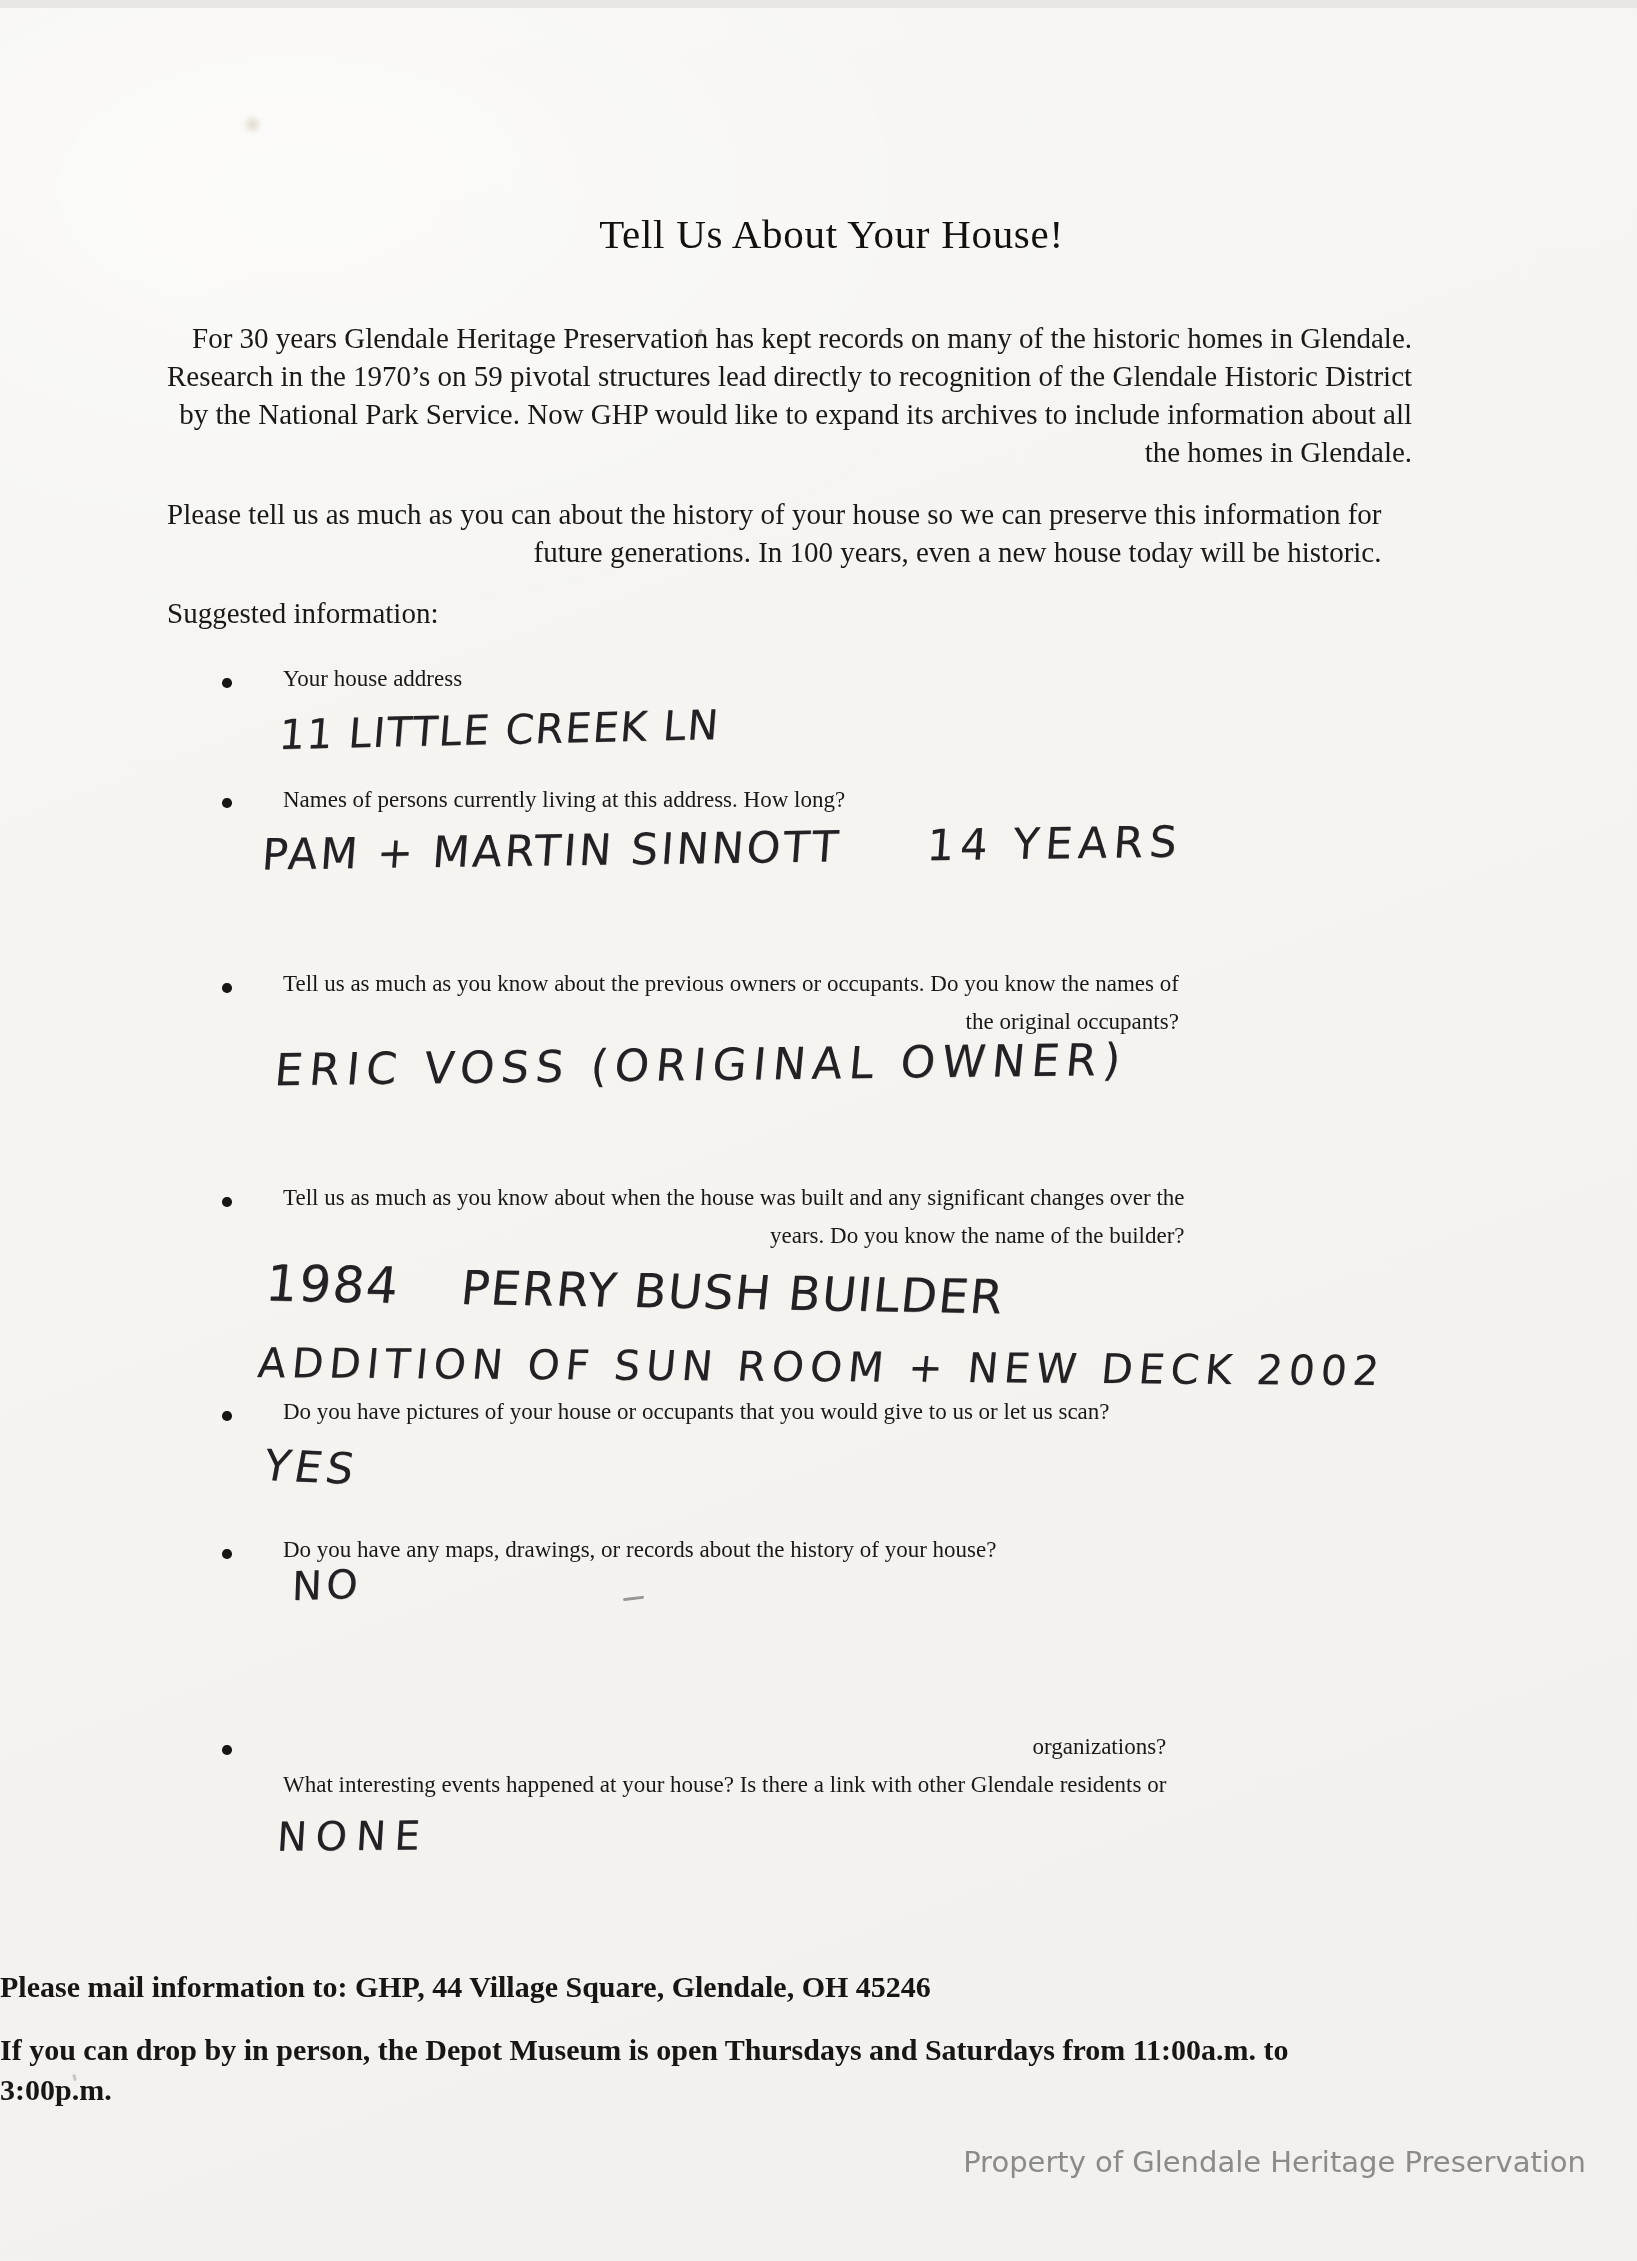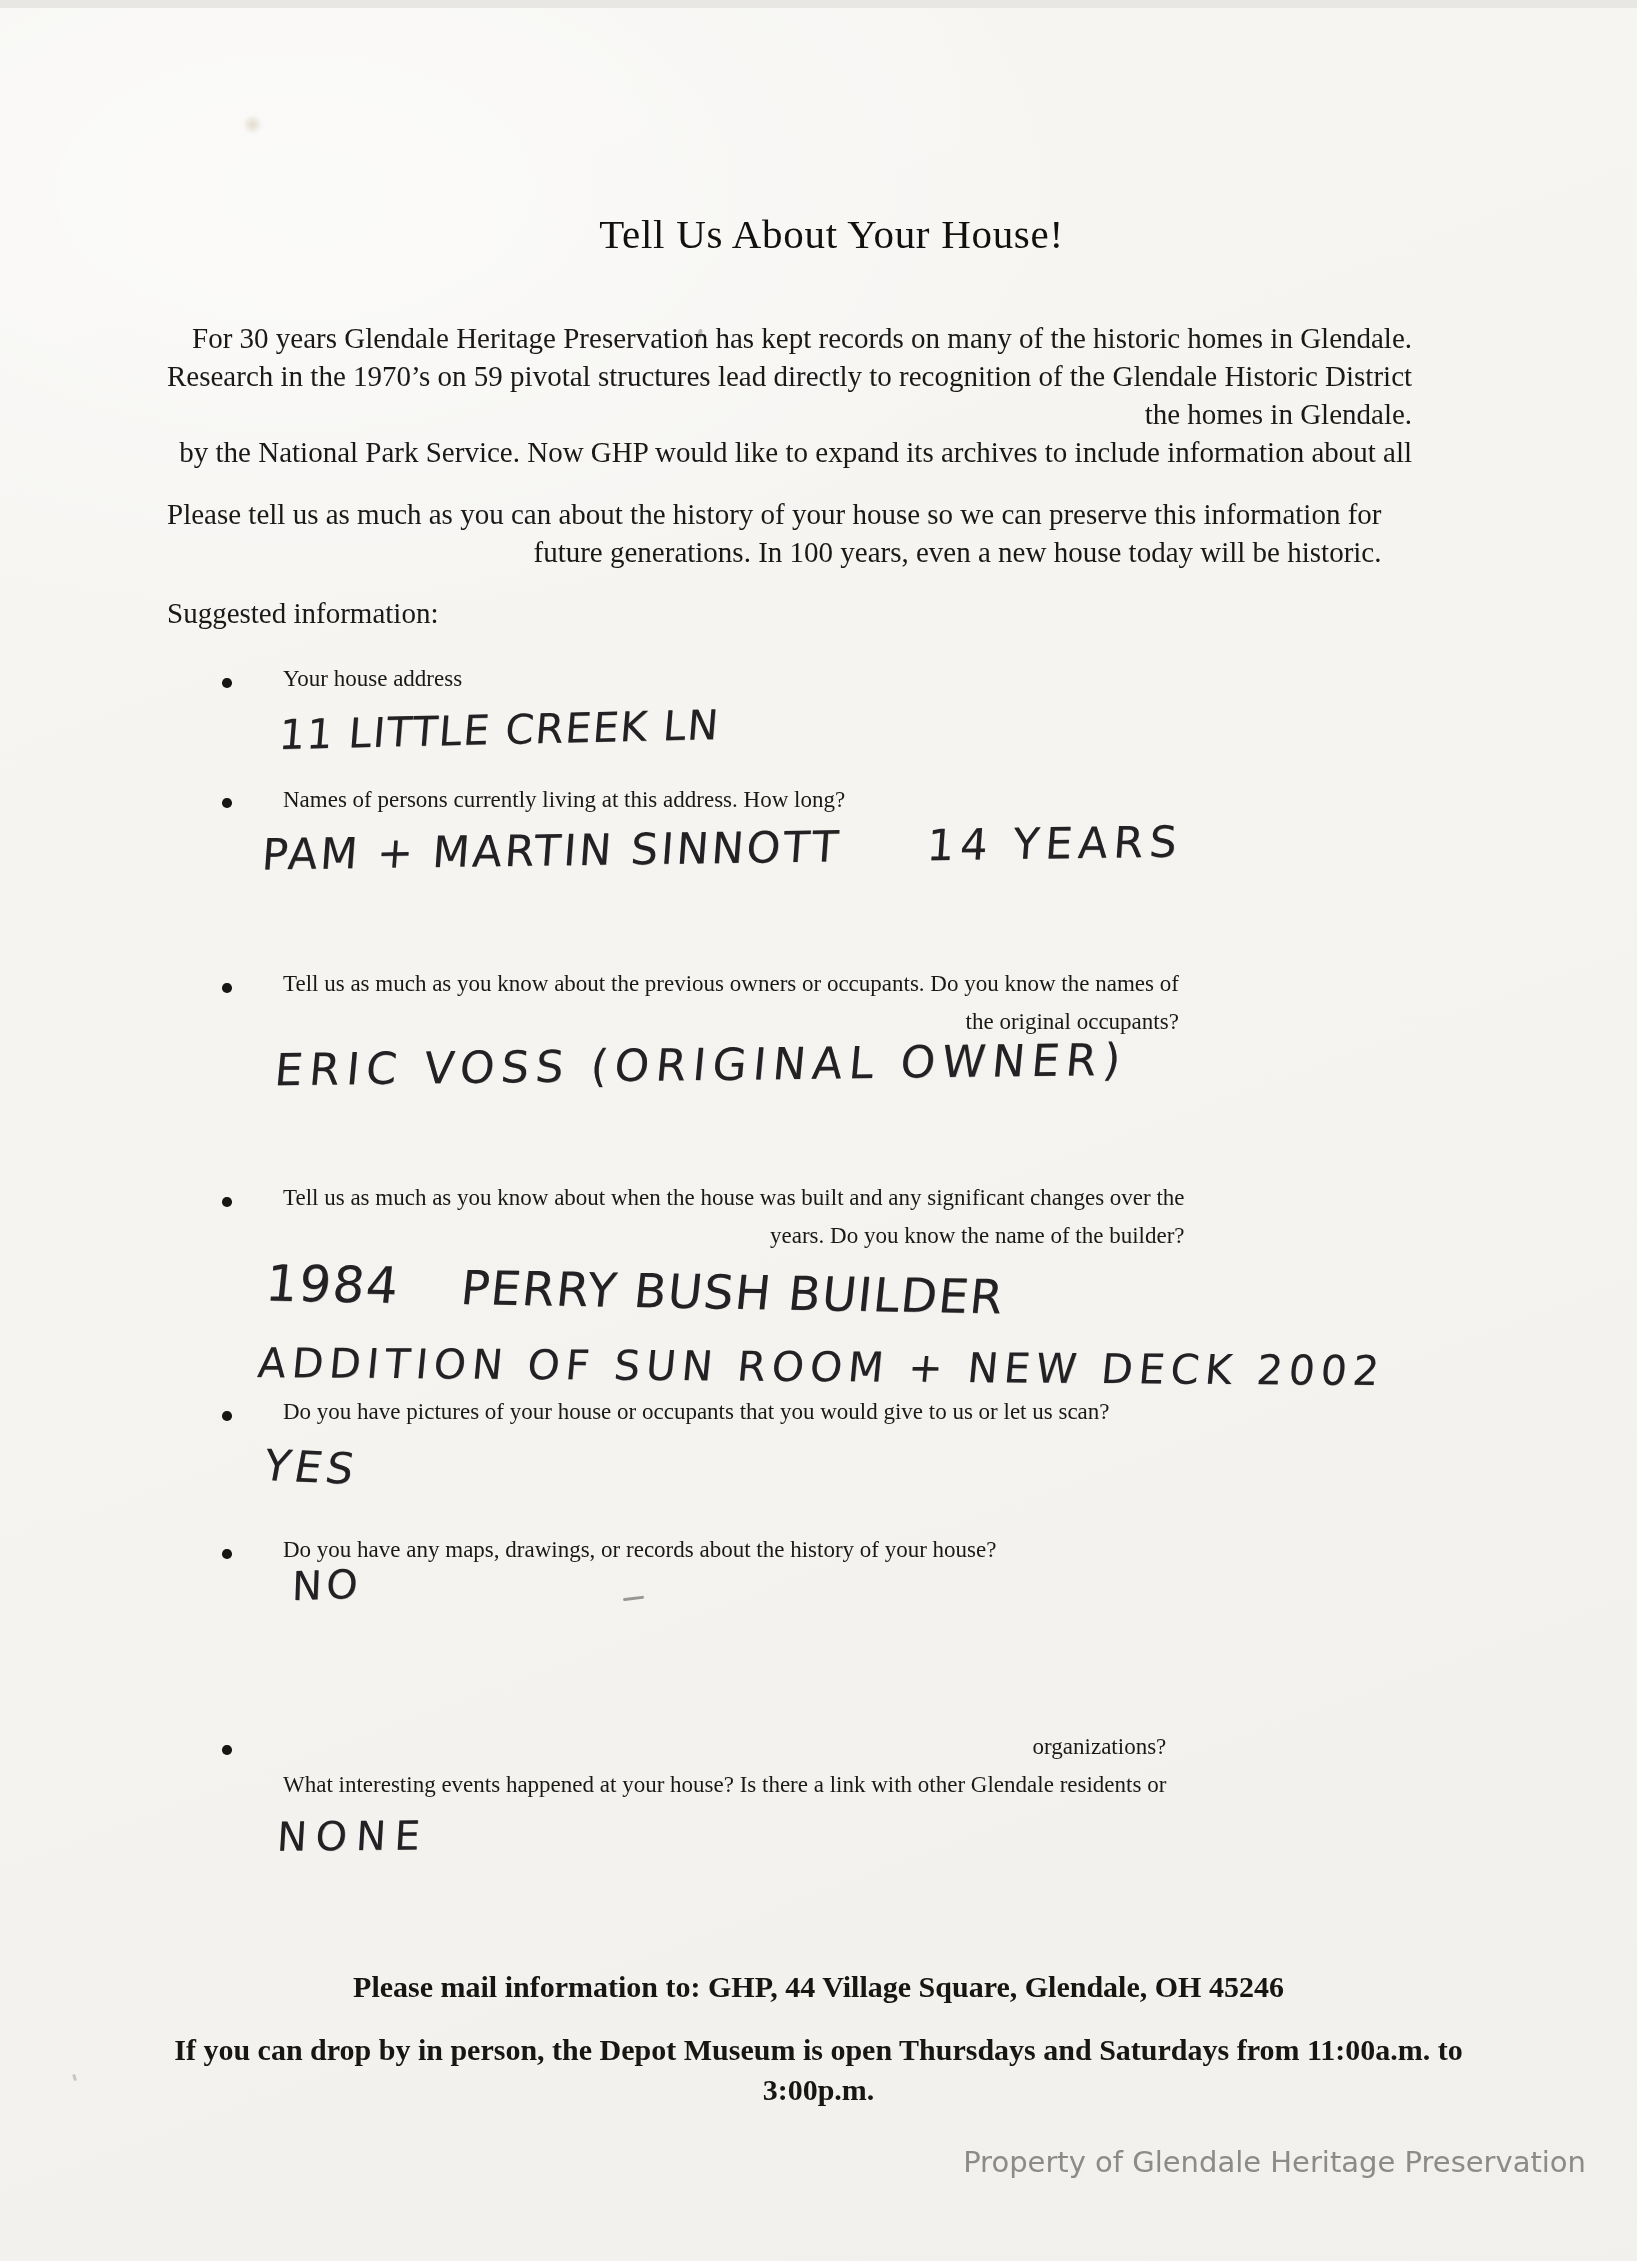--- a/index.html
+++ b/index.html
@@ -41,21 +41,21 @@
   .hw-names .gap-span{margin-left:86px;letter-spacing:5.9px;}
   .hw-eric{left:275px;top:1031px;font-size:44px;letter-spacing:6.6px;transform:rotate(-0.7deg) skewX(-6deg);}
   .hw-built{left:266px;top:1253px;font-size:47px;letter-spacing:1.5px;transform:rotate(1deg) skewX(-5deg);}
   .hw-built .year-span{font-size:50px;}
   .hw-built .builder-span{margin-left:62px;}
   .hw-addition{left:258px;top:1335px;font-size:41px;letter-spacing:5.9px;transform:rotate(0.4deg) skewX(-5deg);}
   .hw-yes{left:264px;top:1434px;font-size:43px;letter-spacing:4.4px;transform:rotate(2.5deg) skewX(-8deg);}
   .hw-no{left:292px;top:1554px;font-size:40px;letter-spacing:4.4px;transform:rotate(-2deg) skewX(-4deg);}
   .hw-none{left:277px;top:1805px;font-size:40px;letter-spacing:8.8px;transform:rotate(-0.5deg) skewX(-4deg);}
   .footer-line{
-    left:0;width:1637px;text-align:center;
+    left:0;width:1637px;text-align:left;
     font-weight:bold;font-size:30px;line-height:40px;
     color:#171615;
   }
   .watermark{
     right:51px;top:2137px;
     font-family:"DejaVu Sans", sans-serif;
     font-size:29px;color:#8b8b89;
     white-space:nowrap;
     text-align:center;
   }
@@ -86,22 +86,22 @@
   <div class="abs artifact smudge"></div>
   <div class="abs artifact speck-quote"></div>
   <div class="abs artifact stray-dash"></div>
   <div class="abs artifact speck-bl"></div>
 
   <div class="abs printed doc-title">Tell Us About Your House!</div>
 
   <div class="abs printed para" style="left:167px;top:311px;">
     <div class="line">For 30 years Glendale Heritage Preservation has kept records on many of the historic homes in Glendale.</div>
     <div class="line">Research in the 1970’s on 59 pivotal structures lead directly to recognition of the Glendale Historic District</div>
+    <div class="line">by the National Park Service. Now GHP would like to expand its archives to include information about all</div>
     <div class="line">the homes in Glendale.</div>
-    <div class="line">by the National Park Service. Now GHP would like to expand its archives to include information about all</div>
   </div>
 
   <div class="abs printed para" style="left:167px;top:487px;">
     <div class="line">Please tell us as much as you can about the history of your house so we can preserve this information for</div>
     <div class="line">future generations. In 100 years, even a new house today will be historic.</div>
   </div>
 
   <div class="abs printed para line" style="left:167px;top:586px;">Suggested information:</div>
 
   <div class="abs bullet-dot" style="top:670px;"></div>

